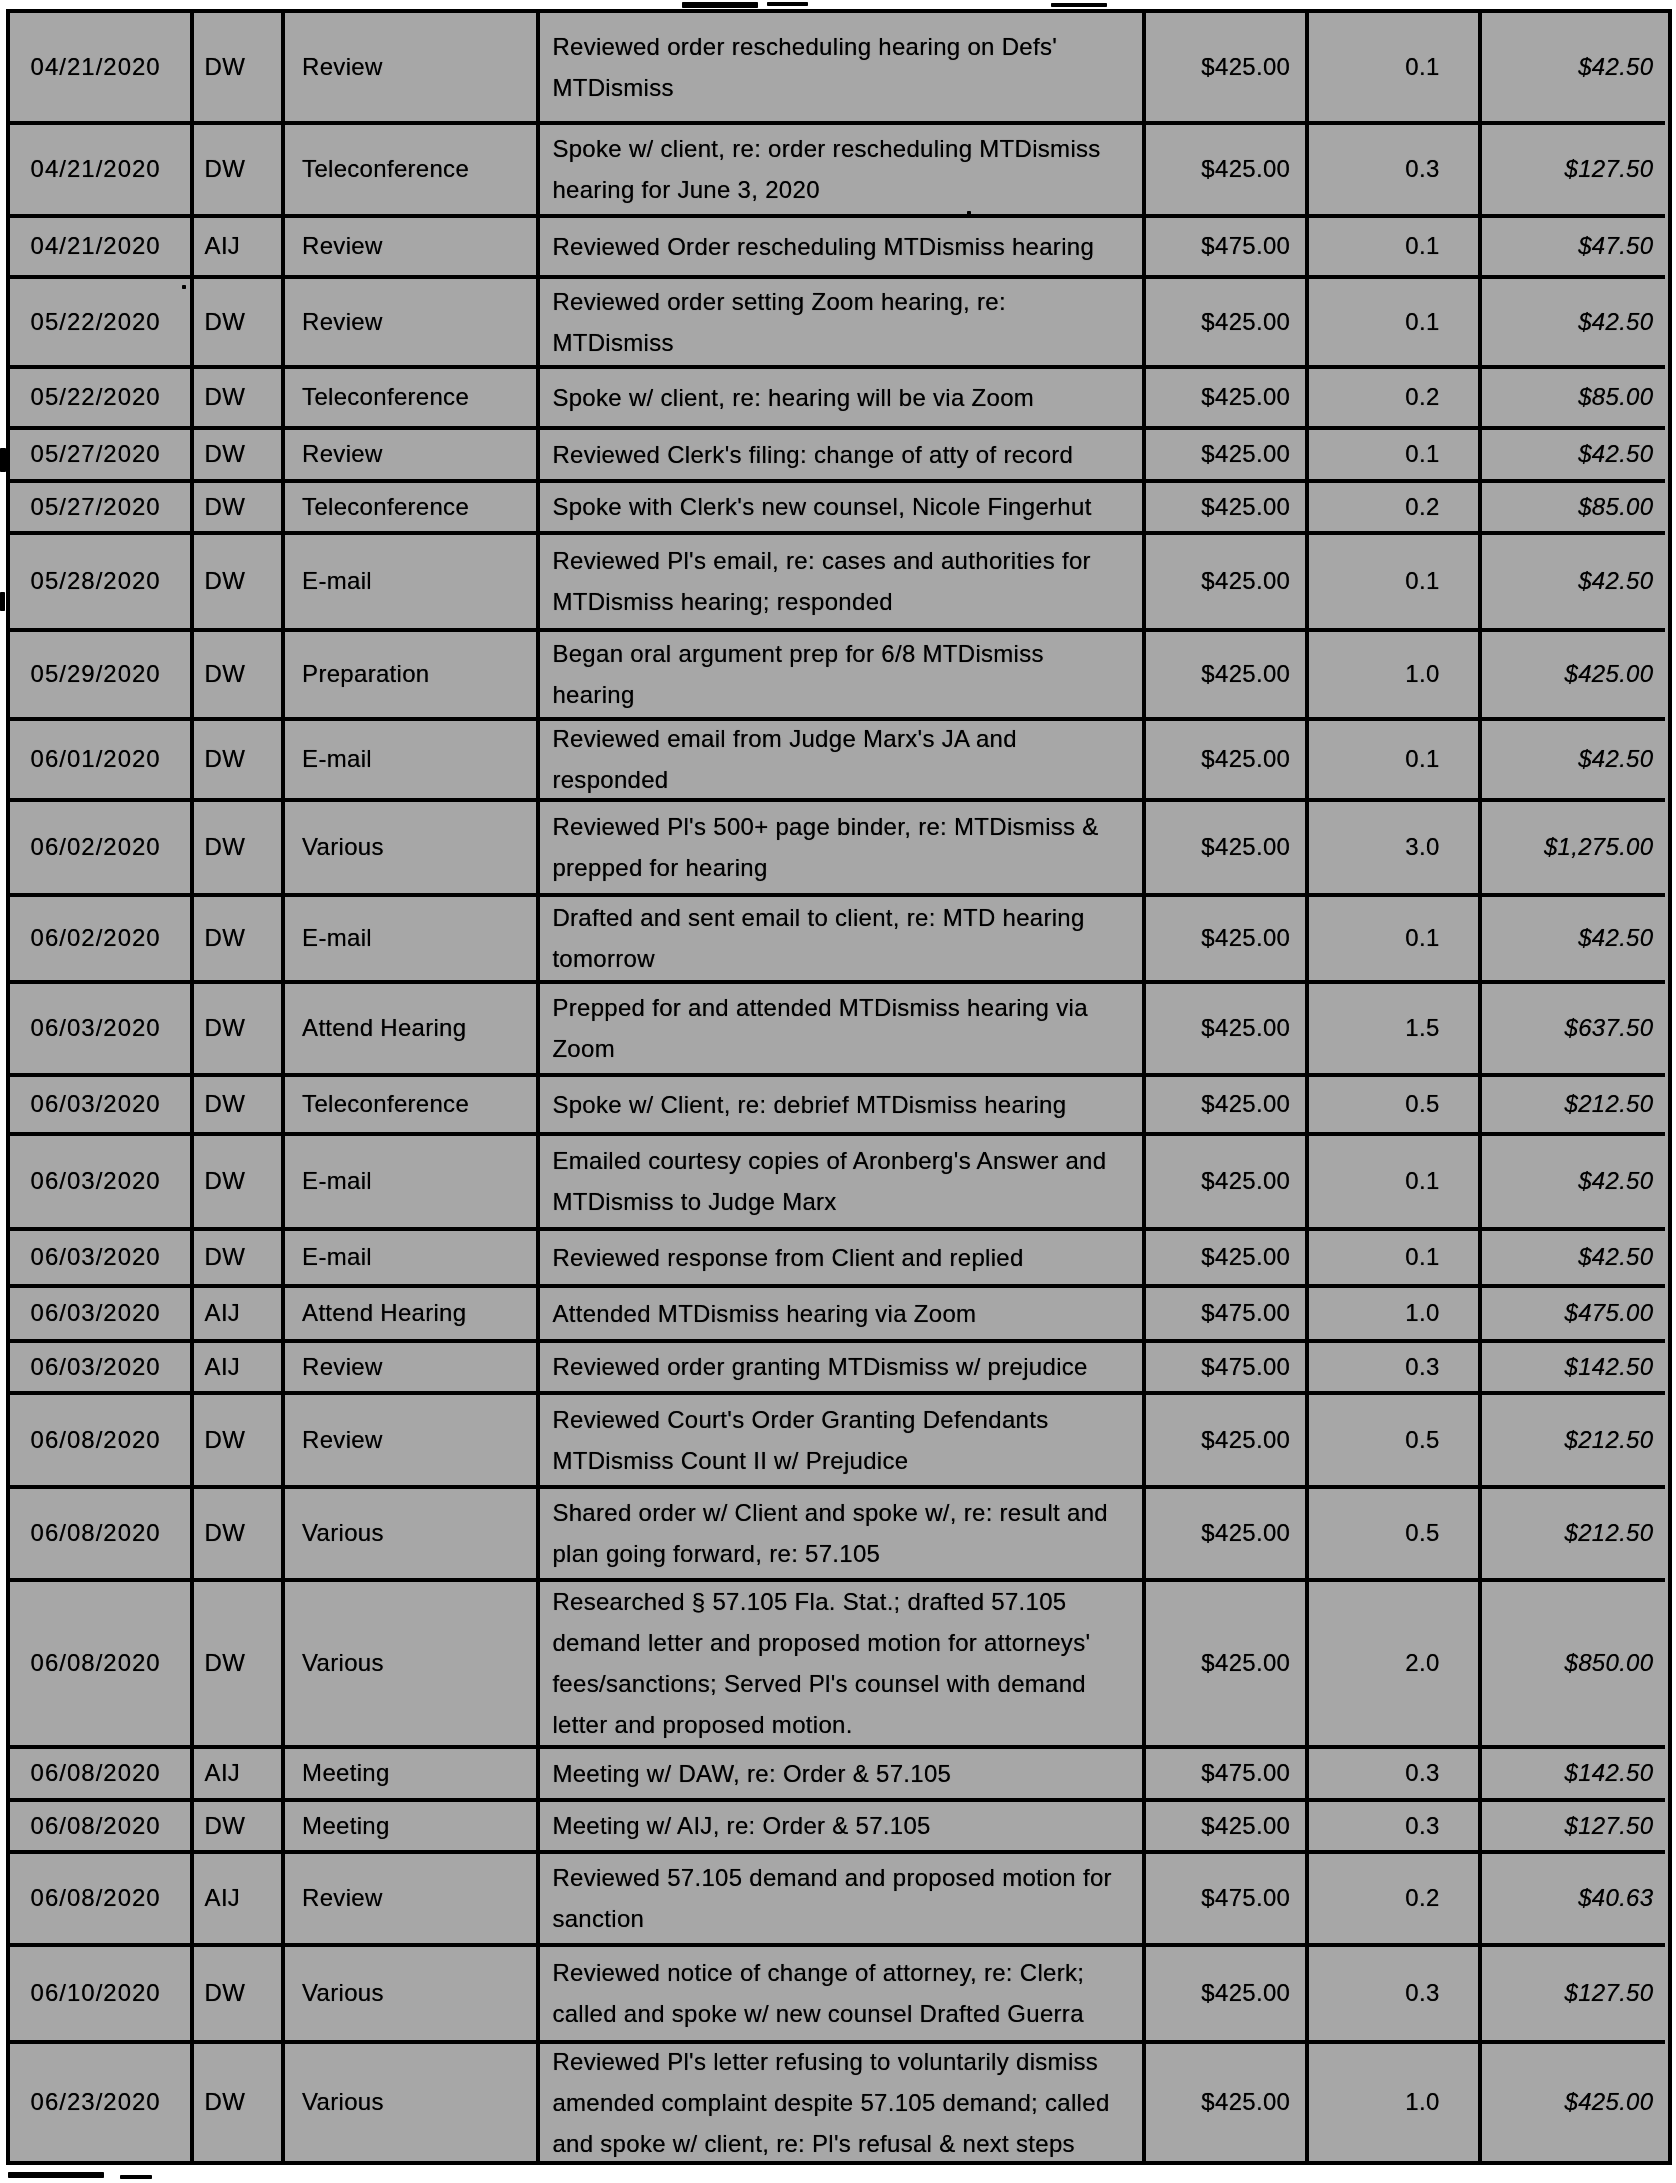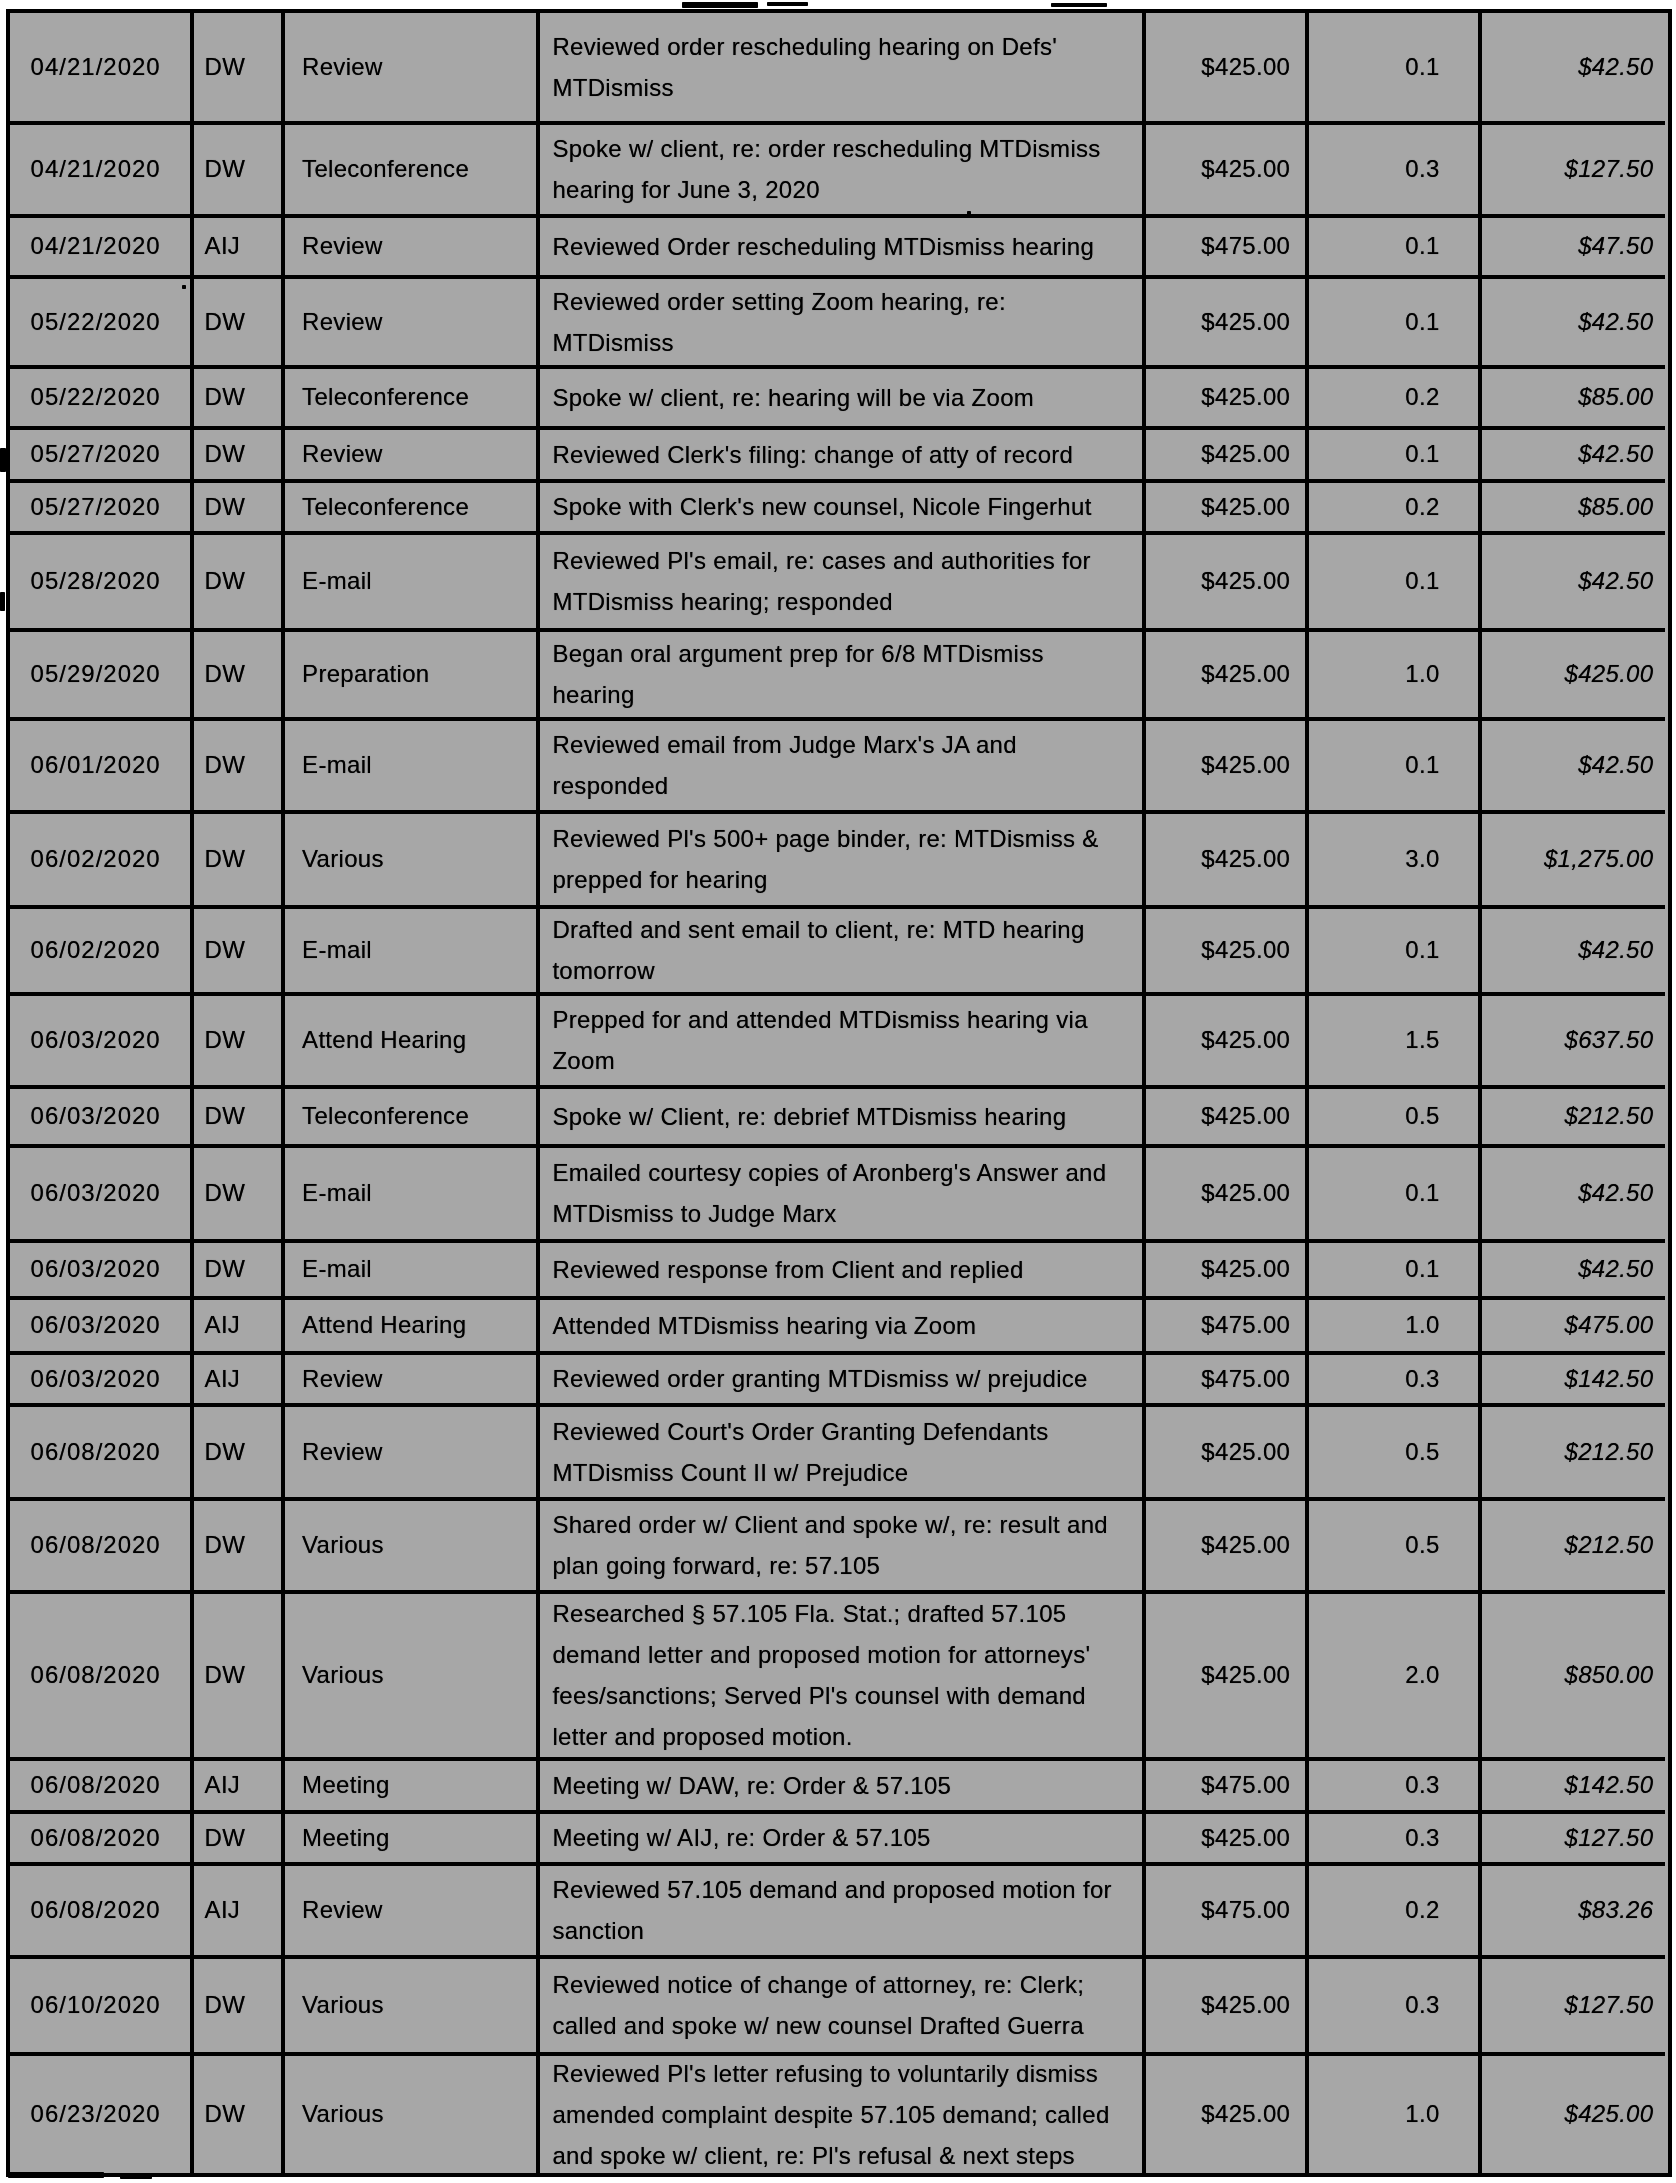--- a/index.html
+++ b/index.html
@@ -151,21 +151,21 @@
       <div class="row" style="height: 89px; border-radius: 12px;">
     <div class="cell c-date">05/29/2020</div>
     <div class="cell c-tk">DW</div>
     <div class="cell c-type">Preparation</div>
     <div class="cell c-desc">Began oral argument prep for 6/8 MTDismiss
 hearing</div>
     <div class="cell c-rate">$425.00</div>
     <div class="cell c-hours">1.0</div>
     <div class="cell c-amount">$425.00</div>
   </div>
-      <div class="row" style="height: 93px;">
+      <div class="row" style="height: 81px;">
     <div class="cell c-date">06/01/2020</div>
     <div class="cell c-tk">DW</div>
     <div class="cell c-type">E-mail</div>
     <div class="cell c-desc">Reviewed email from Judge Marx's JA and
 responded</div>
     <div class="cell c-rate">$425.00</div>
     <div class="cell c-hours">0.1</div>
     <div class="cell c-amount">$42.50</div>
   </div>
       <div class="row" style="height: 95px;">
@@ -295,21 +295,21 @@
     <div class="cell c-amount">$127.50</div>
   </div>
       <div class="row" style="height: 93px;">
     <div class="cell c-date">06/08/2020</div>
     <div class="cell c-tk">AIJ</div>
     <div class="cell c-type">Review</div>
     <div class="cell c-desc">Reviewed 57.105 demand and proposed motion for
 sanction</div>
     <div class="cell c-rate">$475.00</div>
     <div class="cell c-hours">0.2</div>
-    <div class="cell c-amount">$83.26</div>
+    <div class="cell c-amount">$40.63</div>
   </div>
       <div class="row" style="height: 97px;">
     <div class="cell c-date">06/10/2020</div>
     <div class="cell c-tk">DW</div>
     <div class="cell c-type">Various</div>
     <div class="cell c-desc">Reviewed notice of change of attorney, re: Clerk;
 called and spoke w/ new counsel Drafted Guerra</div>
     <div class="cell c-rate">$425.00</div>
     <div class="cell c-hours">0.3</div>
     <div class="cell c-amount">$127.50</div>

